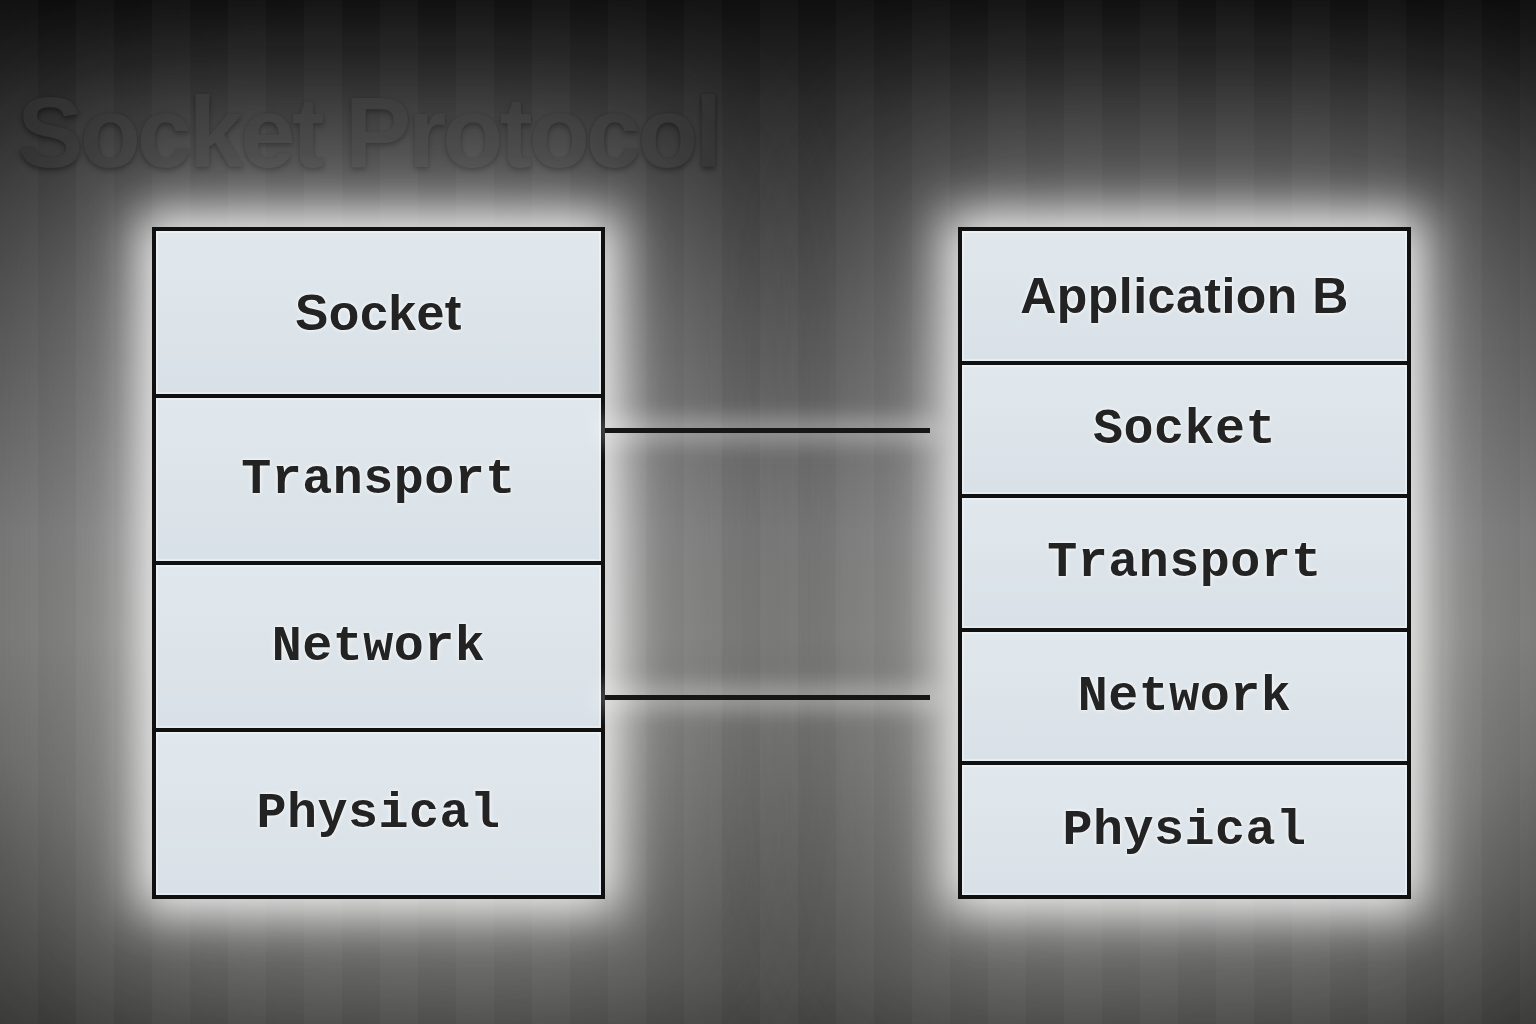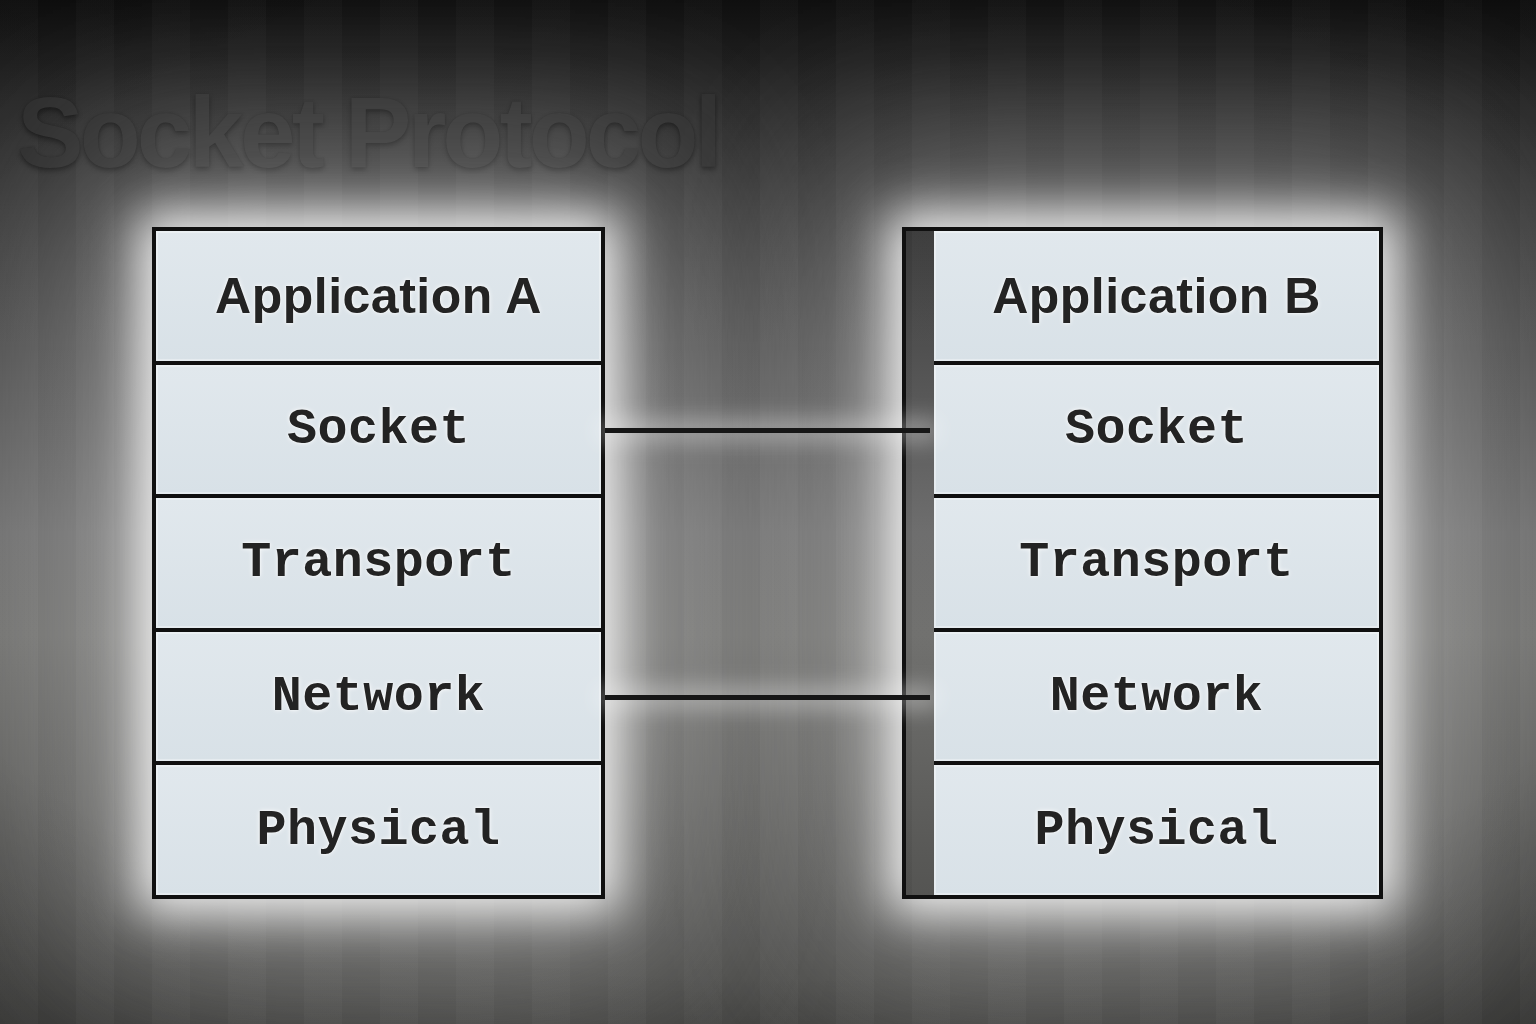--- a/index.html
+++ b/index.html
@@ -44,21 +44,21 @@
     width: 445px;
     height: 664px;
     border: 4px solid #101010;
     display: flex;
     flex-direction: column;
     box-shadow:
       0 0 45px 14px rgba(255,255,255,0.88),
       0 0 170px 70px rgba(225,225,225,0.40);
   }
   .stack-left  { left: 152px; }
-  .stack-right { left: 902px; padding-left: 28px; }
+  .stack-right { left: 958px; }
 
   .layer-box {
     flex: 1;
     display: flex;
     align-items: center;
     justify-content: center;
     background: linear-gradient(180deg, #e1e8ed 0%, #d8e1e7 100%);
     box-shadow: inset 0 0 0 2px rgba(255,255,255,0.35);
   }
   .layer-box + .layer-box {
@@ -86,23 +86,20 @@
 </style>
 </head>
 <body>
 
 <div class="stage">
 
   <h1 class="title">Socket Protocol</h1>
 
   <div class="stack stack-left">
     <div class="layer-box">
-      <span class="layer-label">Application A</span>
-    </div>
-    <div class="layer-box">
       <span class="layer-label">Socket</span>
     </div>
     <div class="layer-box">
       <span class="layer-label">Transport</span>
     </div>
     <div class="layer-box">
       <span class="layer-label">Network</span>
     </div>
     <div class="layer-box">
       <span class="layer-label">Physical</span>

